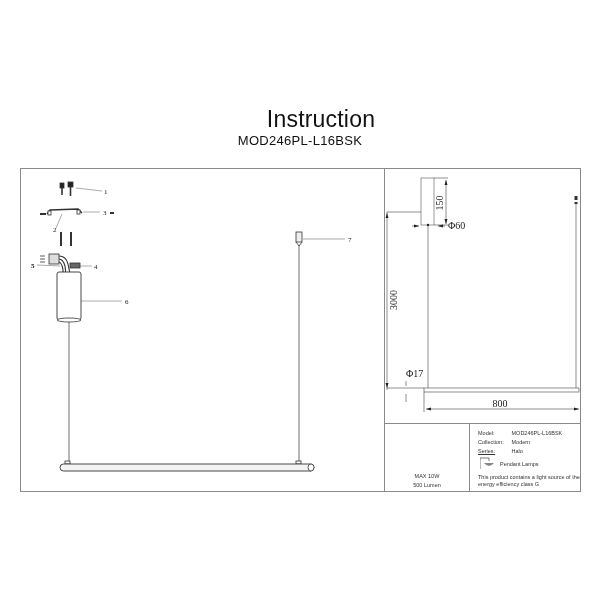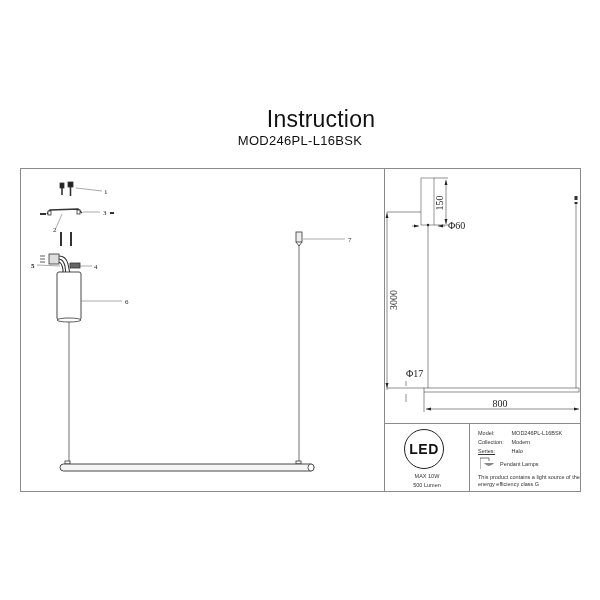--- a/index.html
+++ b/index.html
@@ -144,21 +144,20 @@
     <text transform="translate(443,203) rotate(-90)" text-anchor="middle">150</text>
     <text x="448" y="229">Φ60</text>
     <text transform="translate(397,300) rotate(-90)" text-anchor="middle">3000</text>
     <text x="406" y="377">Φ17</text>
     <text x="500" y="407" text-anchor="middle">800</text>
   </g>
 </svg>
 
 <div class="spec-table">
   <div class="spec-left">
-    <div class="led-logo">LED</div>
     <div class="led-power">MAX 10W</div>
     <div class="led-lumen">500 Lumen</div>
   </div>
   <div class="spec-right">
     <div class="row" style="top:6px;">
       <span class="k">Model:</span>
       <span style="margin-left:6px;">MOD246PL-L16BSK</span>
     </div>
     <div class="row" style="top:15px;">
       <span class="k">Collection:</span>

